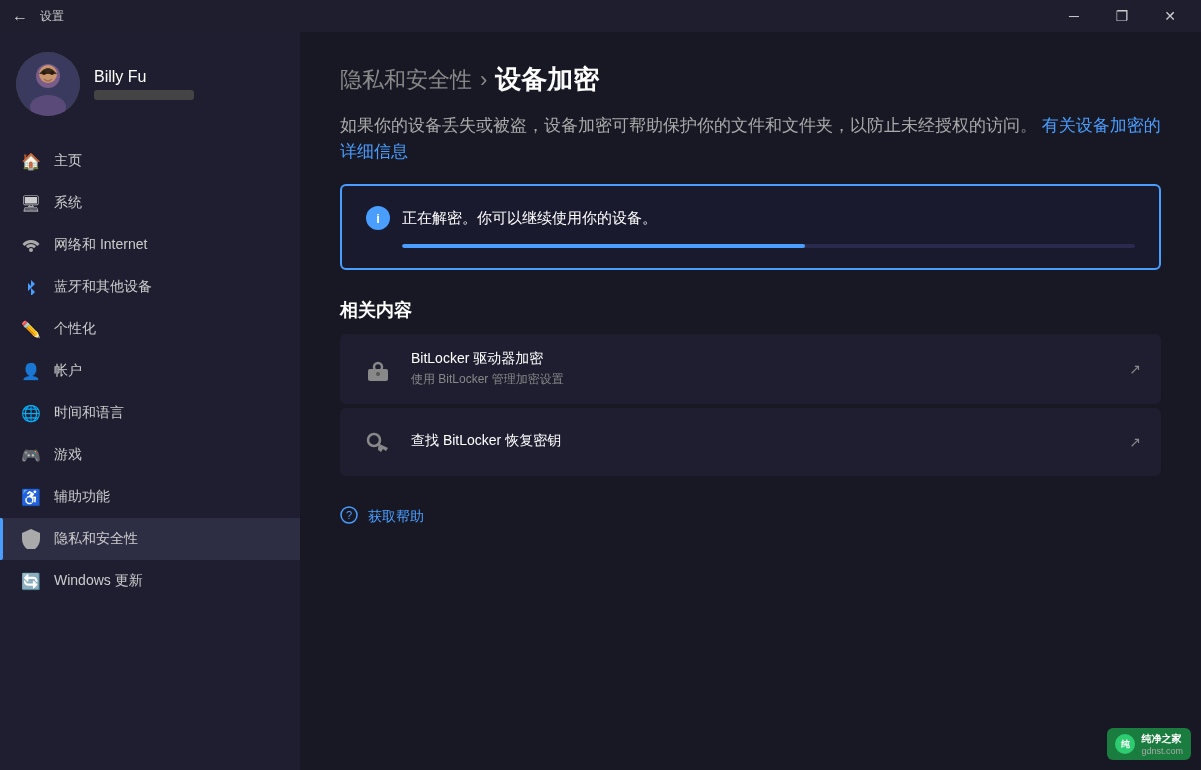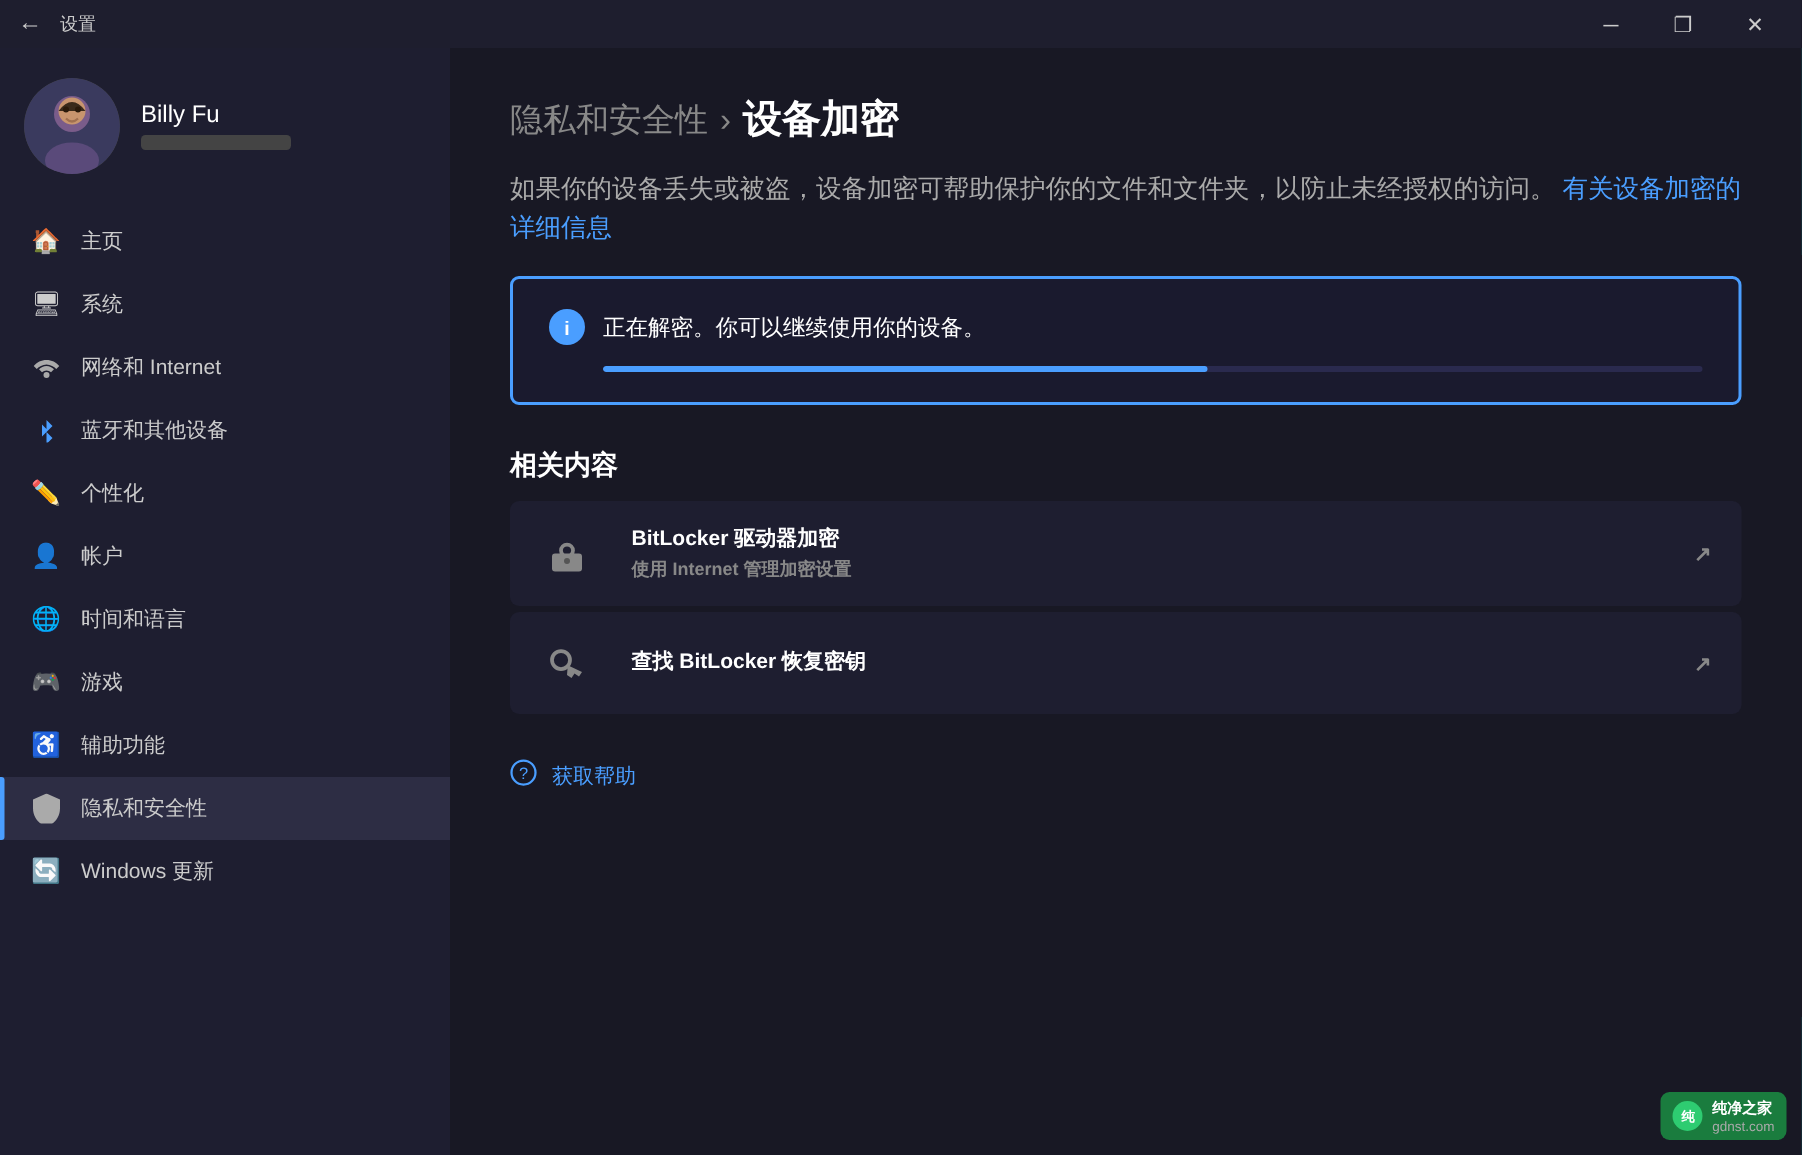--- a/index.html
+++ b/index.html
@@ -268,22 +268,21 @@
     }
 
     .related-card {
       background: #1e1e30;
       border-radius: 6px;
       margin-bottom: 4px;
       display: flex;
       align-items: center;
       padding: 16px 20px;
       cursor: pointer;
-      gap: 25px;
-      font-weight: bold;
+      gap: 15px;
     }
     .related-card-icon {
       width: 36px;
       height: 36px;
       display: flex;
       align-items: center;
       justify-content: center;
       color: #aaa;
       font-size: 20px;
       flex-shrink: 0;
@@ -480,21 +479,21 @@
     <div class="related-card">
       <div class="related-card-icon">
         <svg width="28" height="28" viewBox="0 0 28 28" fill="none" xmlns="http://www.w3.org/2000/svg">
           <rect x="4" y="14" width="20" height="12" rx="2" fill="#888"></rect>
           <rect x="10" y="8" width="8" height="8" rx="4" stroke="#888" stroke-width="2.5" fill="none"></rect>
           <circle cx="14" cy="19" r="2" fill="#555"></circle>
         </svg>
       </div>
       <div class="related-card-text">
         <div class="related-card-title">BitLocker 驱动器加密</div>
-        <div class="related-card-sub">使用 Internet 管理加密设置</div>
+        <div class="related-card-sub">使用 BitLocker 管理加密设置</div>
       </div>
       <span class="related-card-arrow">↗</span>
     </div>
 
     <div class="related-card">
       <div class="related-card-icon">
         <svg width="28" height="28" viewBox="0 0 28 28" fill="none" xmlns="http://www.w3.org/2000/svg">
           <circle cx="10" cy="12" r="6" stroke="#888" stroke-width="2.5" fill="none"></circle>
           <path d="M14.5 15.5 L24 20 L22 23 L19 21 L17 24 L14 22 L14.5 15.5Z" fill="#888"></path>
         </svg>

